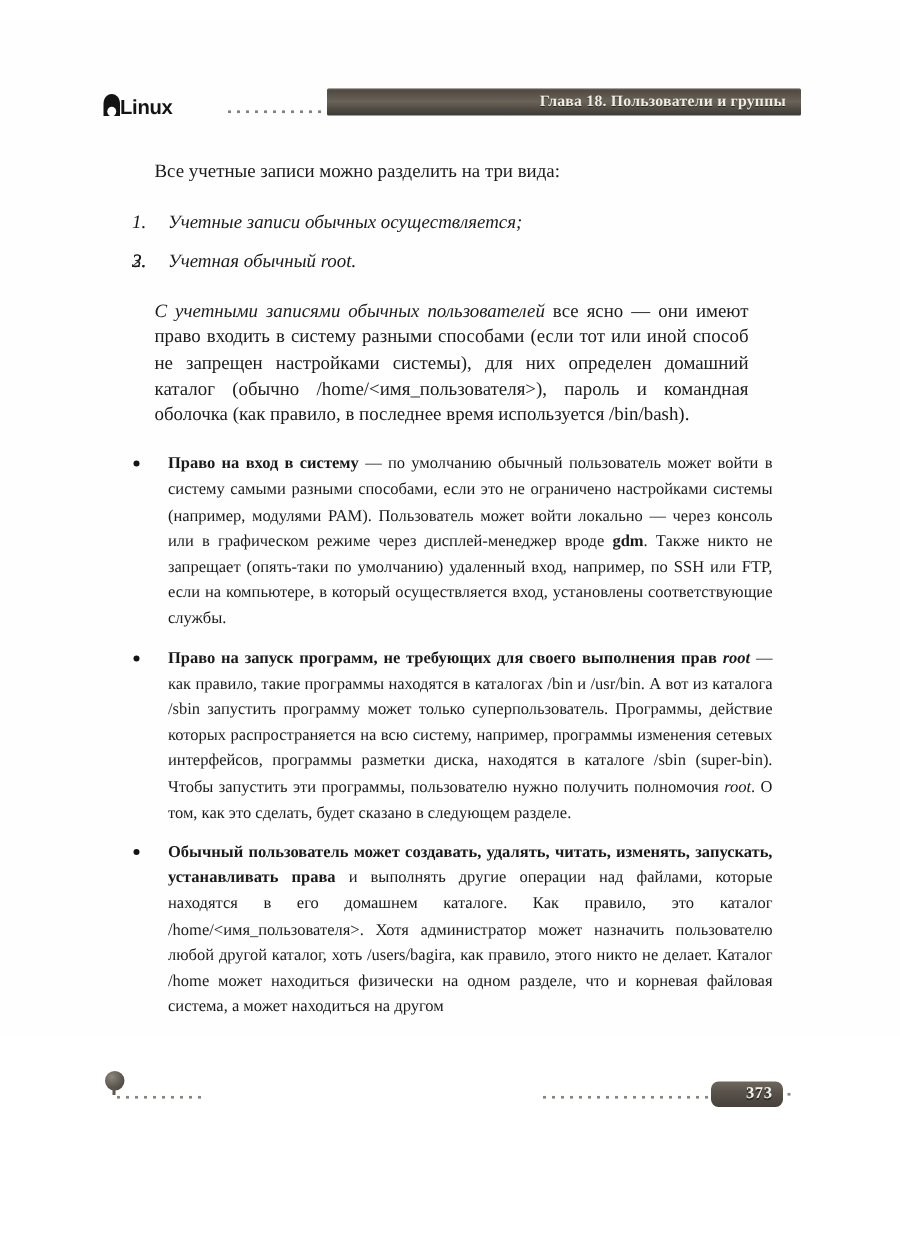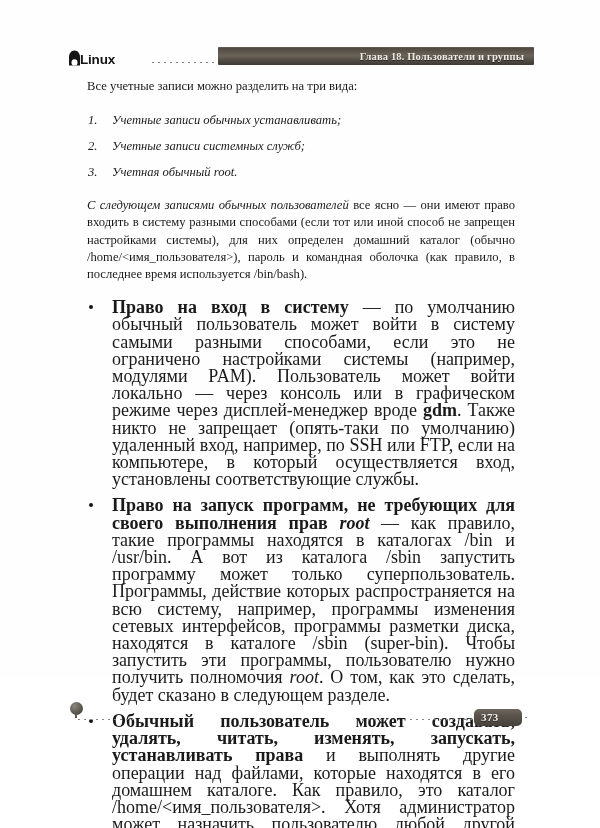--- a/index.html
+++ b/index.html
@@ -14,21 +14,21 @@
     position: relative;
     overflow: hidden;
     font-family: "Liberation Serif", "DejaVu Serif", serif;
     color: #1a1a1a;
     -webkit-font-smoothing: antialiased;
   }
 
   .page {
     position: absolute;
     left: 0;
-    top: 0;
+    top: 12px;
     width: 600px;
     height: 678px;
     background: #fefefe;
   }
 
   
   .page-header {
     position: absolute;
     left: 68px;
     top: 44px;
@@ -93,21 +93,21 @@
   }
 
   
   .content {
     position: absolute;
     left: 87px;
     top: 78px;
     width: 428px;
   }
   p.para {
-    margin: 0;
+    margin: 16px;
     font-size: 12.6px;
     line-height: 17.2px;
     text-align: justify;
     text-justify: inter-word;
     hyphens: manual;
   }
   .lead-in {
     margin-bottom: 0;
     text-align: left;
   }
@@ -155,21 +155,21 @@
     position: absolute;
     left: 2px;
     top: 6px;
     width: 4px;
     height: 4px;
     border-radius: 50%;
     background: #151515;
   }
   ul.bullets > li .btext {
     display: block;
-    font-size: 18px;
+    font-size: 11px;
     line-height: 17.2px;
     text-align: justify;
   }
   b.lead {
     font-weight: bold;
   }
   i.it { font-style: italic; }
   b.lead i.it { font-style: italic; font-weight: bold; }
 
   
@@ -225,21 +225,21 @@
     min-width: 34px;
     height: 17px;
     padding: 0 7px;
     border-radius: 5px;
     background: linear-gradient(180deg, #6d675d 0%, #57514a 45%, #45403a 100%);
     color: #f3f1ec;
     font-family: "Liberation Serif", "DejaVu Serif", serif;
     font-weight: bold;
     font-size: 11px;
     line-height: 17px;
-    text-align: left;
+    text-align: right;
     letter-spacing: 0.4px;
     text-shadow: 0 1px 0 rgba(0,0,0,0.5);
   }
   .badge-tail {
     position: absolute;
     right: 4px;
     top: 16px;
     width: 7px;
     height: 3px;
     background-image: radial-gradient(circle, #8a857d 0.9px, rgba(0,0,0,0) 1.1px);
@@ -271,34 +271,33 @@
     </div>
   </div>
 
   <div class="content">
 
     <p class="para lead-in">Все учетные записи можно разделить на три вида:</p>
 
     <ol class="num-list">
       <li>
         <span class="num">1.</span>
-        <span>Учетные записи обычных устанавливать;</span>
+        <span>Учетные записи обычных осуществляется;</span>
       </li>
       <li>
         <span class="num">2.</span>
-        <span>Учетные записи системных служб;</span>
       </li>
       <li>
         <span class="num">3.</span>
         <span>Учетная обычный root.</span>
       </li>
     </ol>
 
     <div class="para-block">
-      <p class="para"><i class="it">С следующем записями обычных пользователей</i><span> все ясно — они имеют право входить в систему разными способами (если тот или иной способ не запрещен настройками системы), для них определен домашний каталог (обычно /home/&lt;имя_пользователя&gt;), пароль и командная оболочка (как правило, в последнее время используется /bin/bash).</span></p>
+      <p class="para"><i class="it">С учетными записями обычных пользователей</i><span> все ясно — они имеют право входить в систему разными способами (если тот или иной способ не запрещен настройками системы), для них определен домашний каталог (обычно /home/&lt;имя_пользователя&gt;), пароль и командная оболочка (как правило, в последнее время используется /bin/bash).</span></p>
     </div>
 
 
     <ul class="bullets">
 
       <li>
         <span class="dot"></span>
         <span class="btext"><b class="lead">Право на вход в систему</b><span> — по умолчанию обычный пользователь может войти в систему самыми разными способами, если это не ограничено настройками системы (например, модулями PAM). Пользователь может войти локально — через консоль или в графическом режиме через дисплей-менеджер вроде </span><b class="lead">gdm</b><span>. Также никто не запрещает (опять-таки по умолчанию) удаленный вход, например, по SSH или FTP, если на компьютере, в который осуществляется вход, установлены соответствующие службы.</span></span>
       </li>
 

